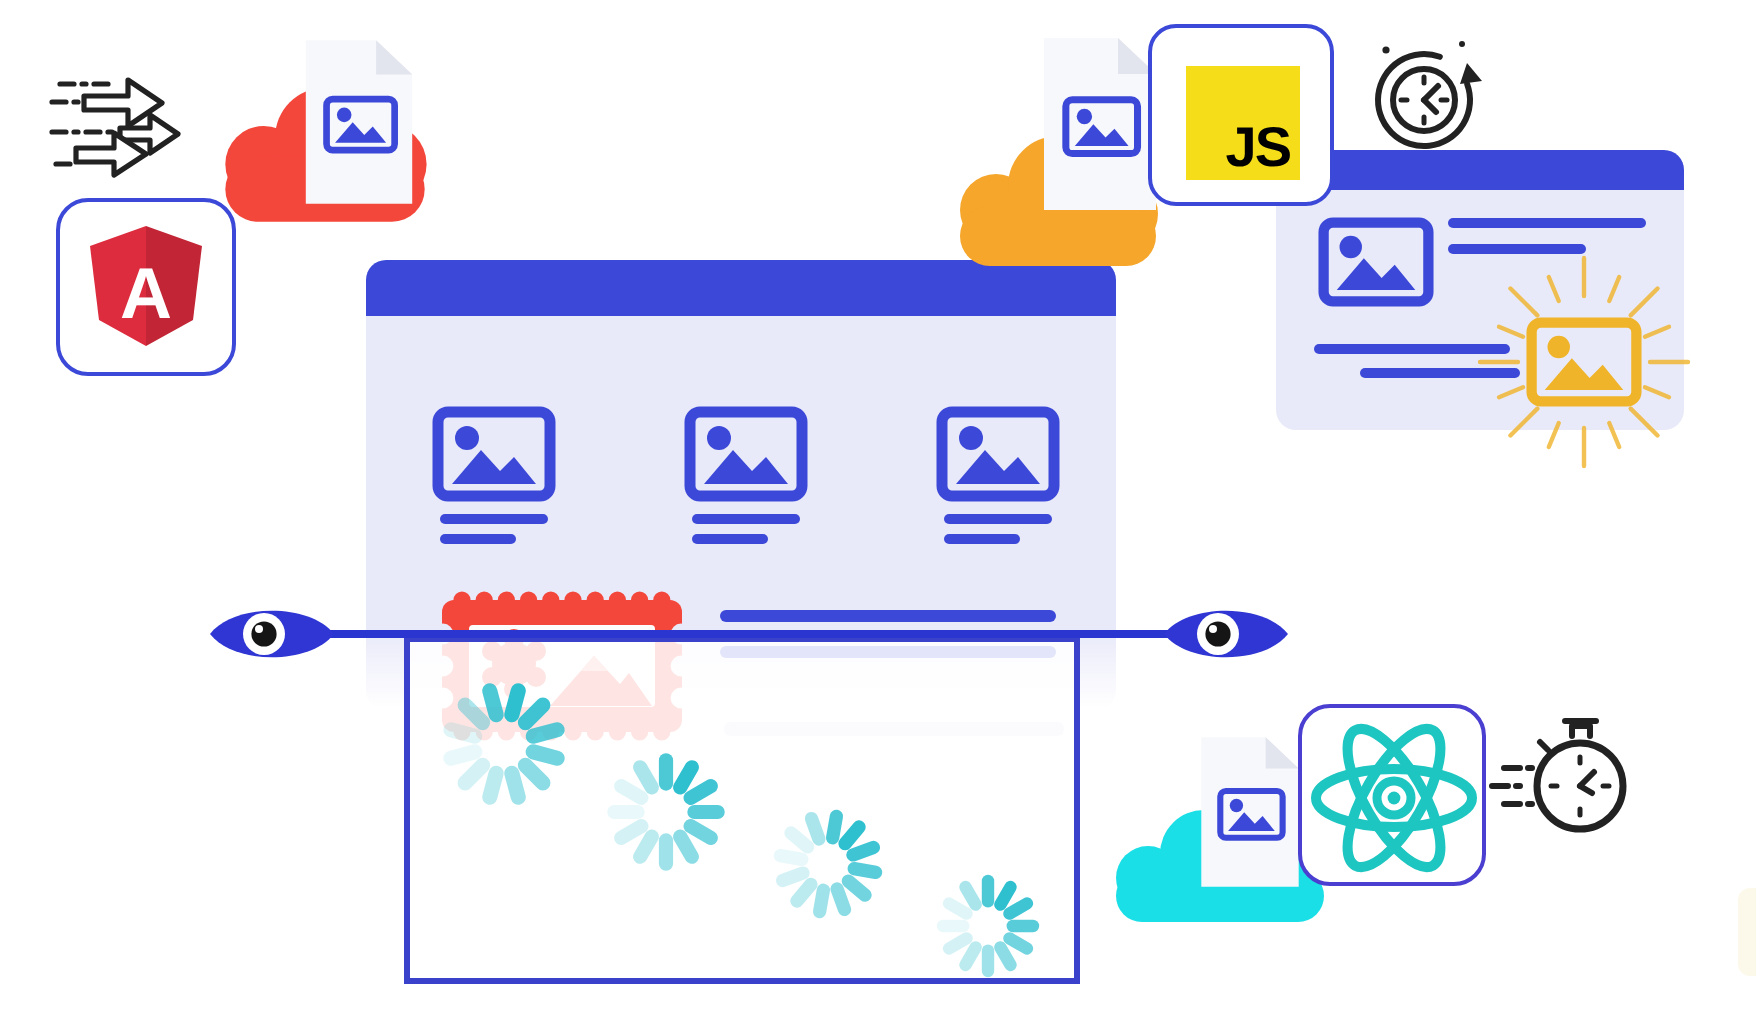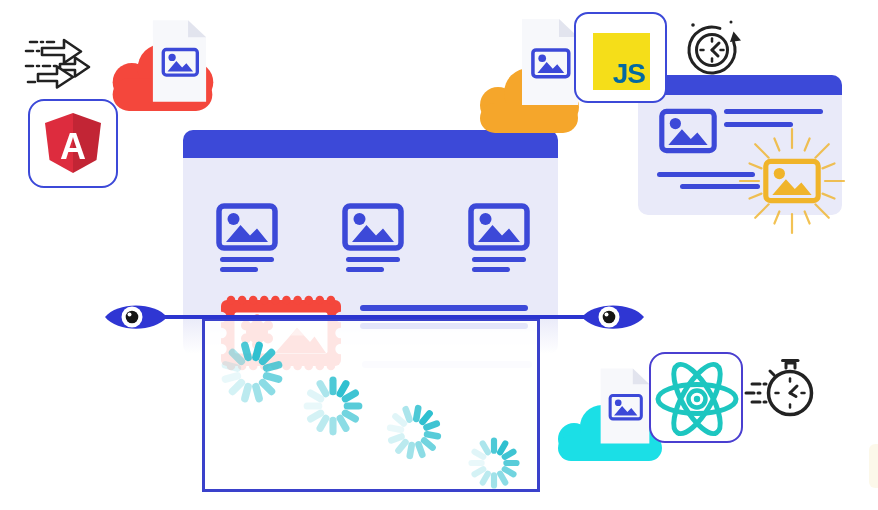--- a/index.html
+++ b/index.html
@@ -39,21 +39,21 @@
   
   .rcard{position:absolute;left:638px;top:75px;width:204px;height:140px;background:var(--lavender);
          border-radius:10px;}
   .rcard-header{position:absolute;left:0;top:0;width:100%;height:20px;background:var(--indigo);
                 border-radius:10px 10px 0 0;}
   
   .loadbox{position:absolute;left:202px;top:318px;width:338px;height:174px;box-sizing:border-box;
            border:3px solid #3a41cb;background:rgba(255,255,255,.86);}
   .fold{position:absolute;left:137px;top:314.5px;width:458px;height:4.5px;background:var(--indigo-dark);}
   .js-square{position:absolute;left:17px;top:19px;width:57px;height:57px;background:var(--js-yellow);}
-  .js-label{position:absolute;right:5px;bottom:0px;font-size:28px;font-weight:700;color:#0369a1;
+  .js-label{position:absolute;right:5px;bottom:0px;font-size:28px;font-weight:700;color:#000000;
             letter-spacing:-1px;line-height:1.1;}
   .sliver{position:absolute;left:869px;top:444px;width:9px;height:44px;background:#fcf7e6;
           border-radius:6px 0 0 6px;opacity:.85;}
 </style>
 </head>
 <body>
 
 <svg width="0" height="0" style="position:absolute" aria-hidden="true">
   <defs>
     <g id="imgicon">

